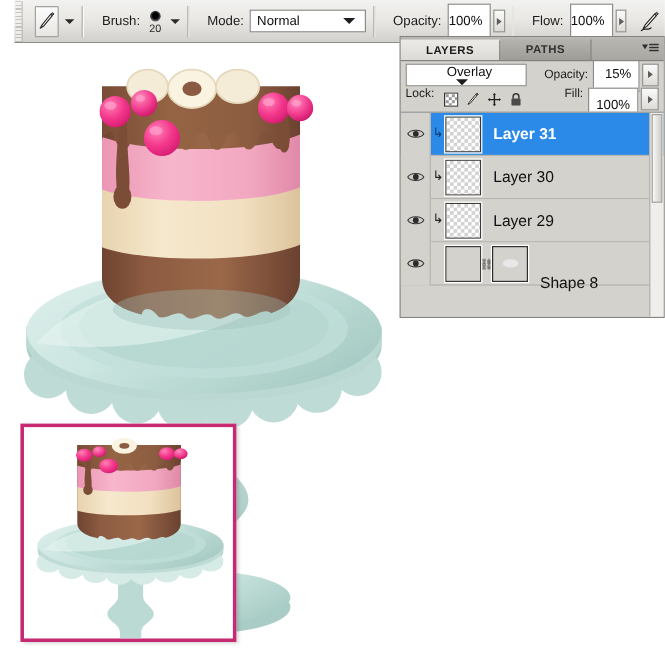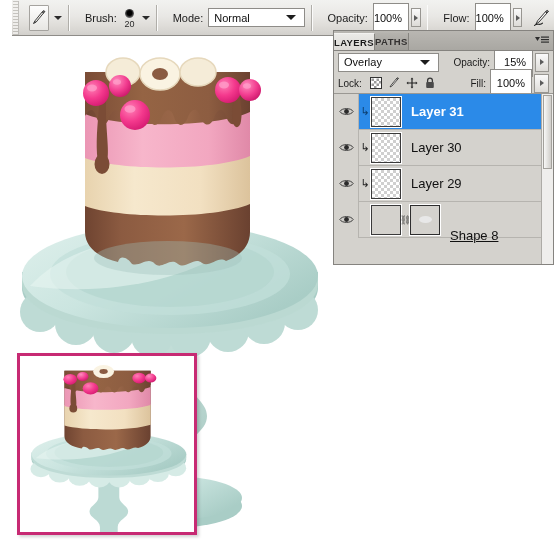--- a/index.html
+++ b/index.html
@@ -86,45 +86,45 @@
     position:absolute;left:333px;top:30px;width:221px;height:235px;
     background:#d4d2cd;border:1px solid #85837f;box-sizing:border-box;
   }
   
   #panel-tabs{
     height:19px;display:flex;align-items:flex-end;position:relative;
     background:linear-gradient(to bottom,#b9b7b2,#a9a7a2);
     border-bottom:1px solid #85837f;
   }
   .ptab{
-    height:17px;line-height:17px;padding:0 0;font-size:9.5px;font-weight:bold;
+    height:17px;line-height:17px;padding:0 21px;font-size:9.5px;font-weight:bold;
     color:#333130;letter-spacing:.4px;
     background:linear-gradient(to bottom,#b5b3ae,#9e9c97);
     border-right:1px solid #86847f;box-sizing:border-box;
   }
   .ptab.active{
     background:linear-gradient(to bottom,#ebeae7,#dcdad6);
     color:#1b1b1b;border-top:1px solid #f3f2f0;
   }
   #panel-menu-btn{
     position:absolute;right:4px;top:3px;width:14px;height:12px;
     display:flex;align-items:center;
   }
 
   
   #blend-row{
     height:22px;display:flex;align-items:center;padding:0 4px;box-sizing:border-box;
     background:#d4d2cd;
   }
-  #blend-combo{width:111px;margin-right:14px;}
+  #blend-combo{width:111px;margin-right:14px;flex-direction:column;}
   .sm-label{font-size:10px;color:#1b1b1b;margin-right:4px;white-space:nowrap;}
 
   
   #lock-row{
-    height:20px;display:flex;align-items:center;padding:0 4px;box-sizing:border-box;
+    height:20px;display:flex;padding:0 4px;box-sizing:border-box;
     background:#d4d2cd;
   }
   .lock-icons{display:flex;align-items:center;gap:5px;margin-left:4px;}
   .lk{width:13px;height:13px;display:flex;align-items:center;justify-content:center;}
 
   
   #layer-list{
     position:absolute;left:0;top:62px;right:0;bottom:0;
     background:#d4d2cd;border-top:1px solid #9a9893;
     overflow:hidden;
@@ -164,21 +164,21 @@
   }
   .mask-blob{width:13px;height:7px;border-radius:50%;background:#e8e8e8;}
   .link-icon{
     width:9px;flex:none;display:flex;align-items:center;justify-content:center;
     font-size:9px;color:#333;
   }
   .layer-name{
     margin-left:10px;font-size:13px;color:#111;white-space:nowrap;
   }
   .layer-row.selected .layer-name{color:#fff;font-weight:bold;}
-  .layer-name.linked{text-decoration:underline;margin-top:32px;}
+  .layer-name.linked{margin-top:32px;}
 
   
   #layer-scroll{
     position:absolute;right:0;top:0;bottom:0;width:11px;
     background:#efeeec;border-left:1px solid #adaba6;
   }
   #layer-scroll .thumbbar{
     position:absolute;left:1px;right:1px;top:1px;height:74px;
     background:linear-gradient(to right,#f8f8f7,#cfcdc9);
     border:1px solid #a3a19c;box-sizing:border-box;

